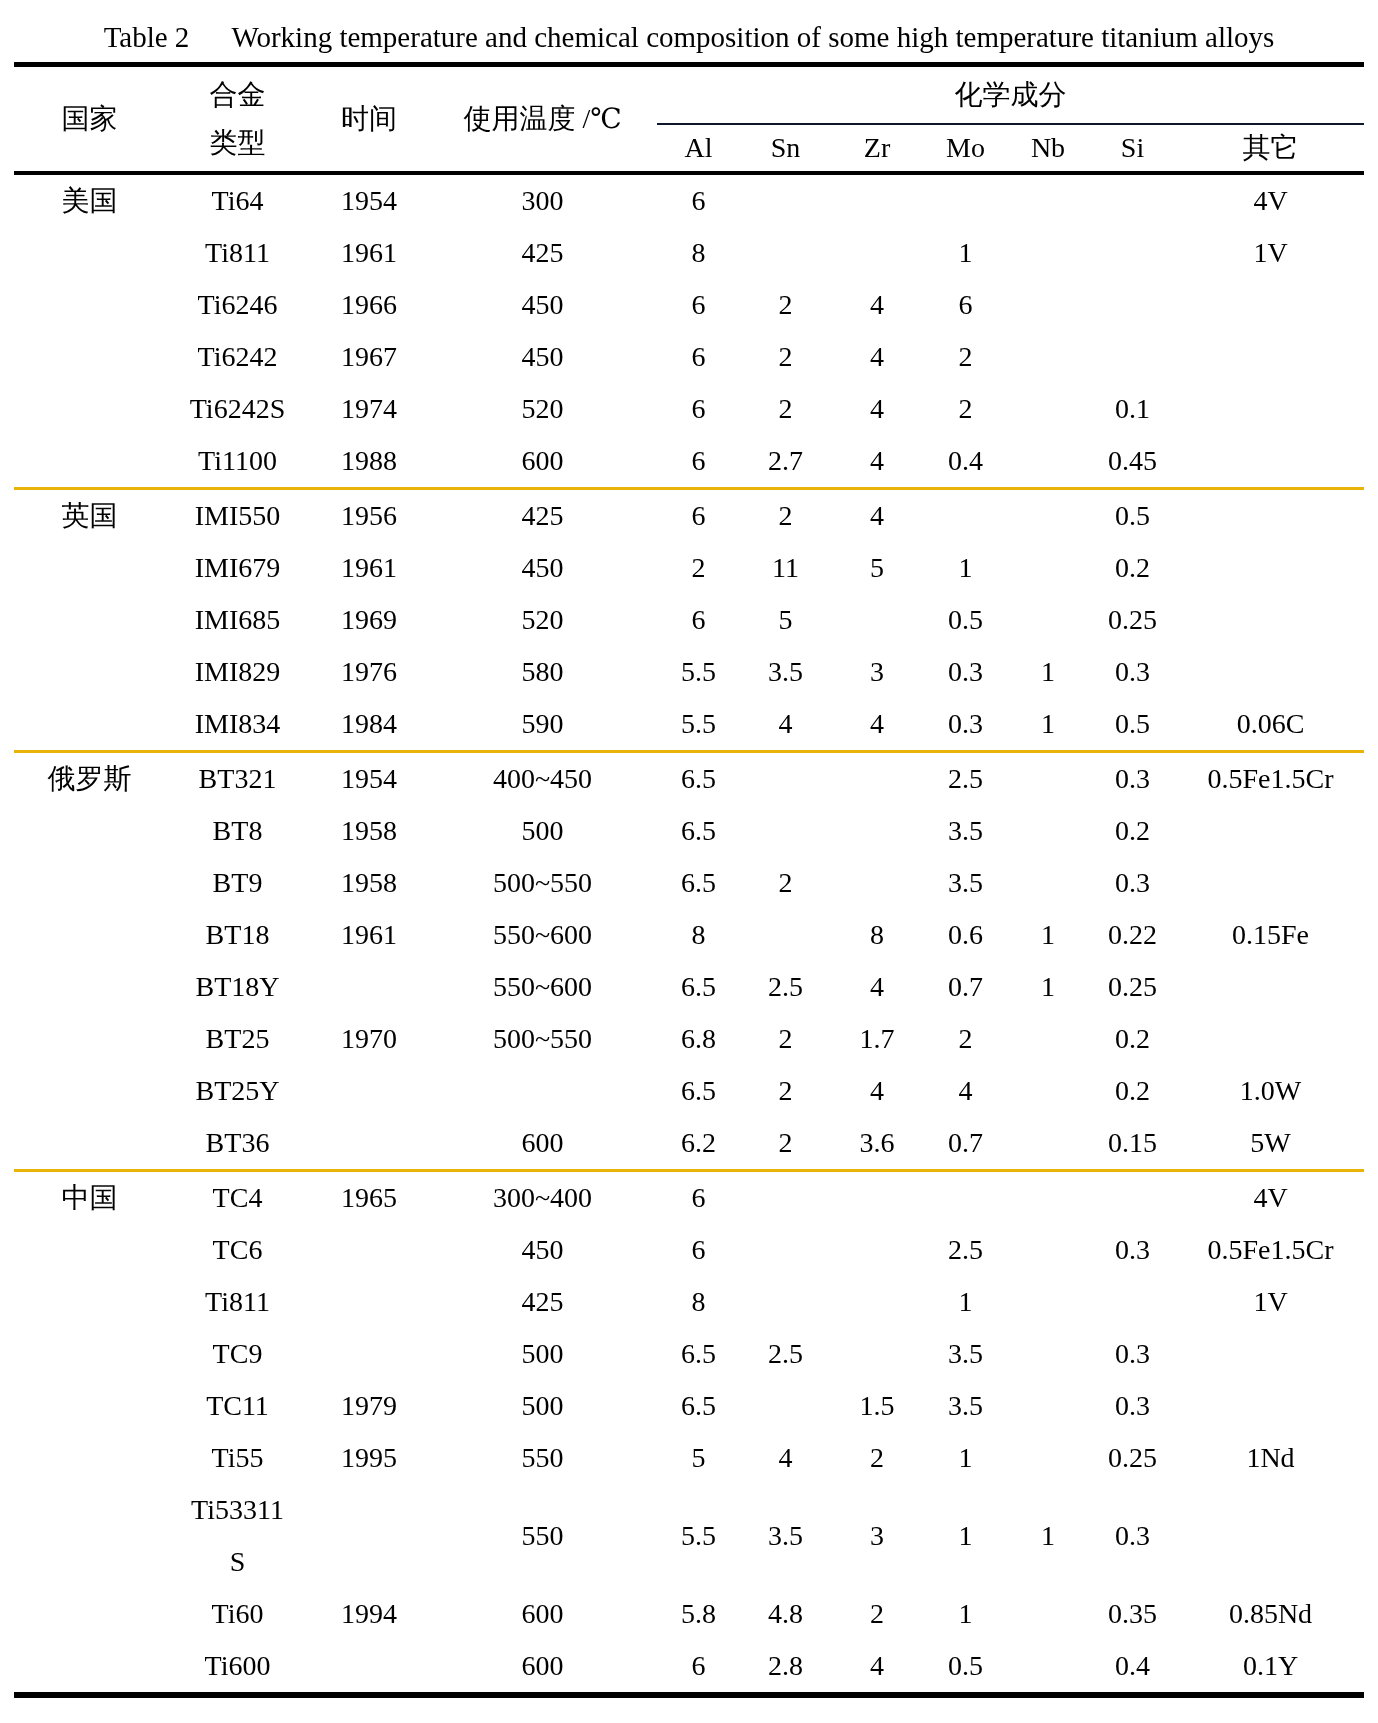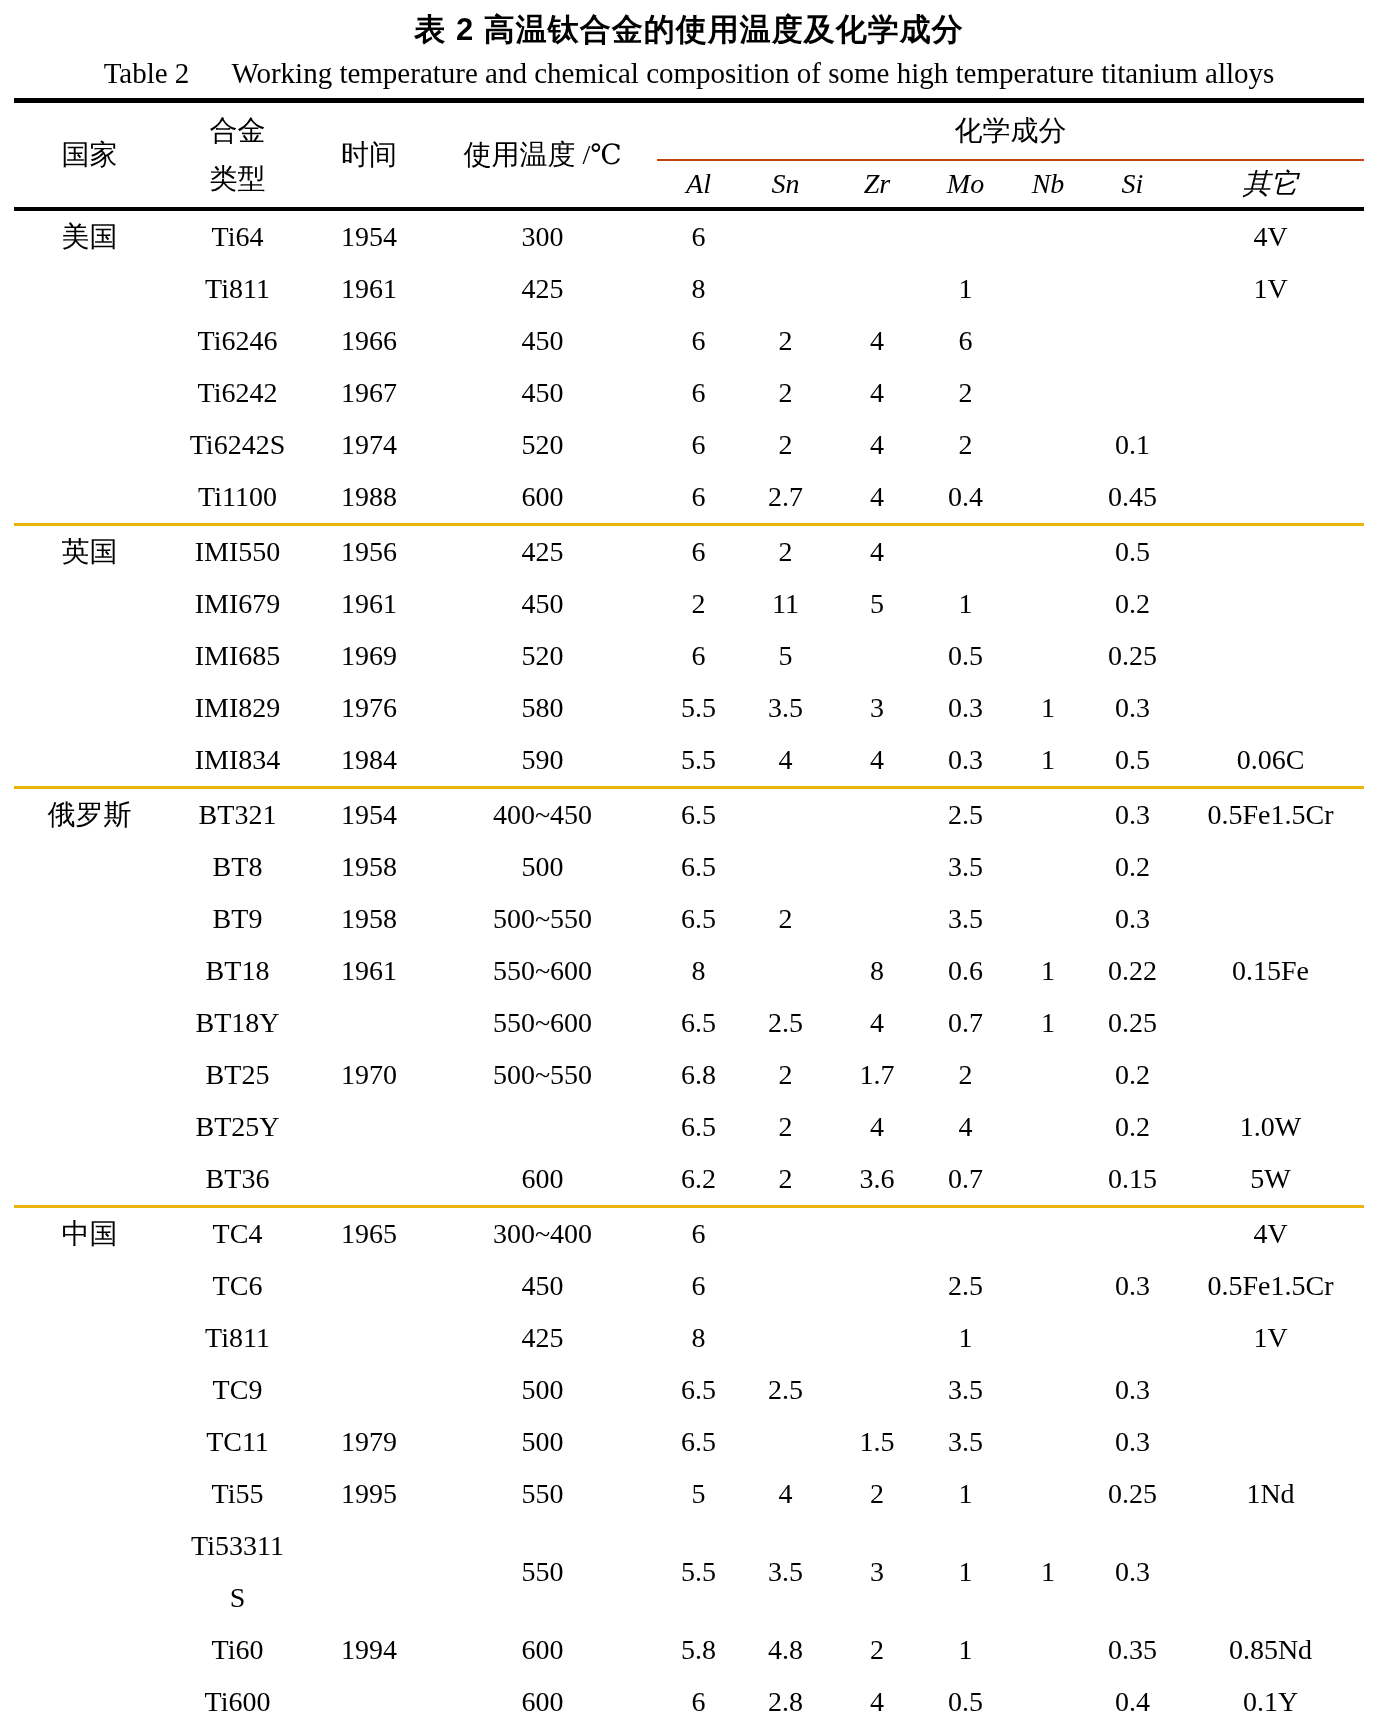--- a/index.html
+++ b/index.html
@@ -57,38 +57,37 @@
 
   th, td {
     padding: 0;
     text-align: center;
     vertical-align: middle;
     font-weight: normal;
     white-space: nowrap;
   }
   thead { border-bottom: 4px solid #000; }
   thead tr.hrow1 th { height: 56px; }
-  thead tr.hrow2 th { height: 46px; font-style: italic; }
-  th.chem-group { border-bottom: 2px solid #c2410c; }
+  thead tr.hrow2 th { height: 46px; }
+  th.chem-group { border-bottom: 2px solid #0f172a; }
   th.two-line div { line-height: 48px; }
 
   tbody tr { height: 52px; }
   tbody tr.tall { height: 104px; }
   tbody.section-sep tr:first-child td { border-top: 3px solid #eab308; }
   td.cell-country {
     vertical-align: top;
     line-height: 52px;
   }
   td.cell-alloy { white-space: pre-line; line-height: 52px; }
 </style>
 </head>
 <body>
 
 <div class="page">
-  <div class="title-cn">表 2 高温钛合金的使用温度及化学成分</div>
   <div class="title-en">
     <span class="en-label">Table 2</span><span>Working temperature and chemical composition of some high temperature titanium alloys</span>
   </div>
 
   <table class="alloy-table">
     <colgroup>
       <col class="c-country">
         <col class="c-alloy">
         <col class="c-year">
         <col class="c-temp">

